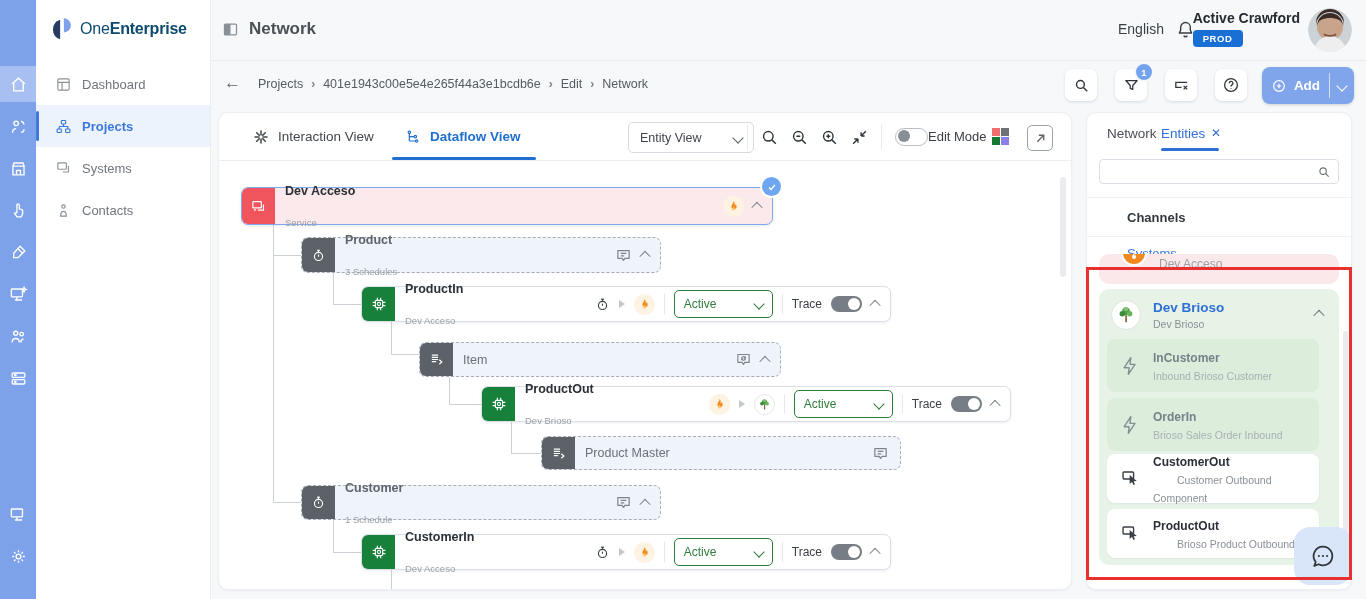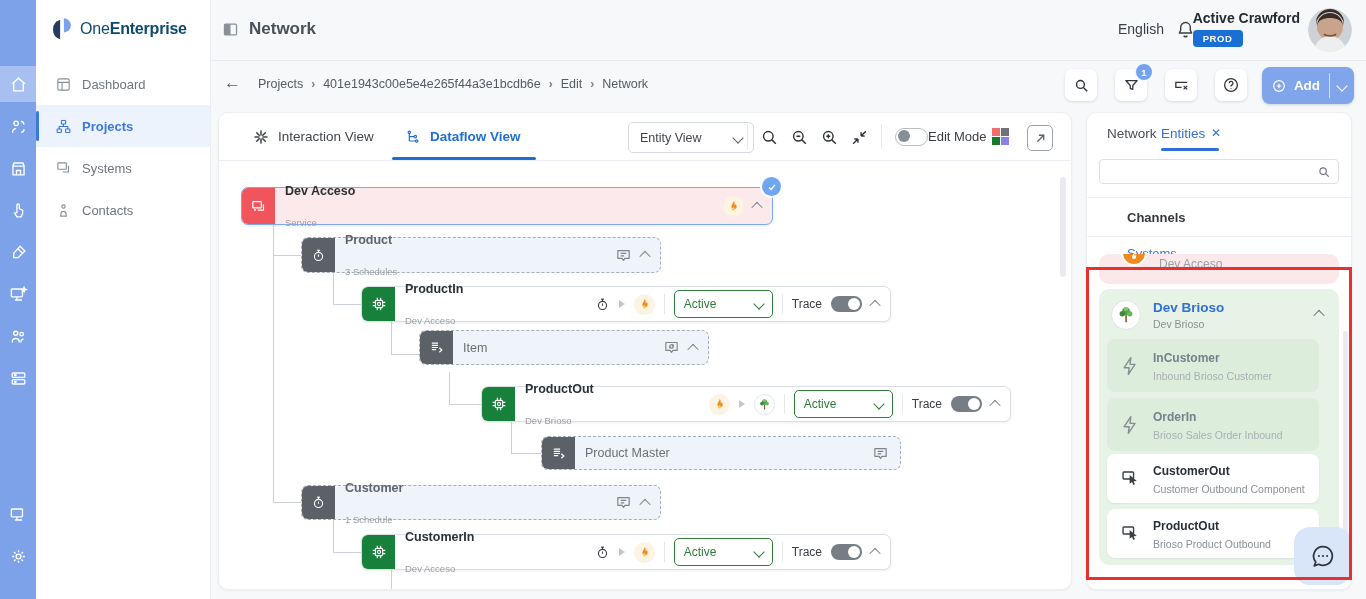--- a/index.html
+++ b/index.html
@@ -105,21 +105,21 @@
   .sg-chev{position:absolute;right:16px;top:21px;color:#6A7077;cursor:pointer;}
   .ent{position:absolute;left:8px;width:212px;border-radius:8px;display:flex;align-items:center;cursor:pointer;}
   .ent .eicon{width:46px;display:flex;align-items:center;justify-content:center;flex:none;}
   .ent .ename{font-size:12px;font-weight:bold;}
   .ent .edesc{font-size:10.5px;margin-top:3px;}
   .ent.dis{background:#DCEDDB;}
   .ent.dis .ename{color:#78808A;}
   .ent.dis .edesc{color:#A9B0B5;}
   .ent.act{background:#fff;box-shadow:0 1px 2px rgba(25,39,62,.06);}
   .ent.act .ename{color:#2B3037;}
-  .ent.act .edesc{color:#8A9097;}
+  .ent.act .edesc{color:#8A9097;margin-left:24px;}
   .p-scroll{position:absolute;right:3px;top:218px;width:5px;height:225px;background:#E9EBEE;border-radius:3px;cursor:pointer;}
   
   .hlbox{position:absolute;left:1086px;top:267px;width:266px;height:313px;border:3px solid #E8312F;box-sizing:border-box;z-index:70;pointer-events:none;}
   .fab{position:absolute;left:1294px;top:527px;width:58px;height:58px;border-radius:16px;background:#D9E6F9;display:flex;align-items:center;justify-content:center;z-index:60;cursor:pointer;}
 </style>
 </head>
 <body>
 
 <div class="app">
 
@@ -541,21 +541,21 @@
             </span>
           <span class="vdiv"></span>
           <span class="trlbl">Trace</span>
           <span class="tgl on">
               <span class="knob"></span>
             </span>
           <span class="chev up"></span>
         </div>
       </div>
 
-      <div class="node n-dash" style="left:200px;top:169px;width:290px;height:35px">
+      <div class="node n-dash" style="left:200px;top:181px;width:362px;height:35px">
         <div class="nicon">
             <svg width="15" height="15" viewBox="0 0 24 24" fill="none" stroke="#fff" stroke-width="1.9">
               <path d="M4.5 5h10M4.5 8.5h10M4.5 12h10M4.5 15.5h7"></path>
               <path d="M16.5 12.5l4 3.5-4 3.5"></path>
             </svg>
           </div>
         <div class="ntext">
             <span class="ntitle gray" style="font-weight:normal;color:#6B7177">Item</span>
           </div>
         <div class="nright">

